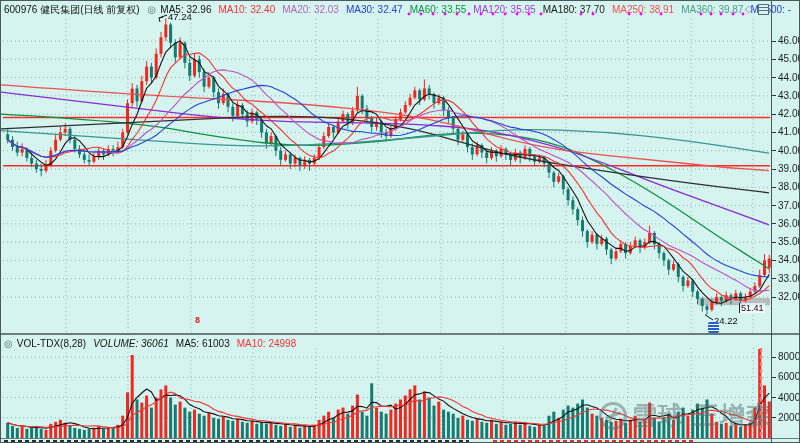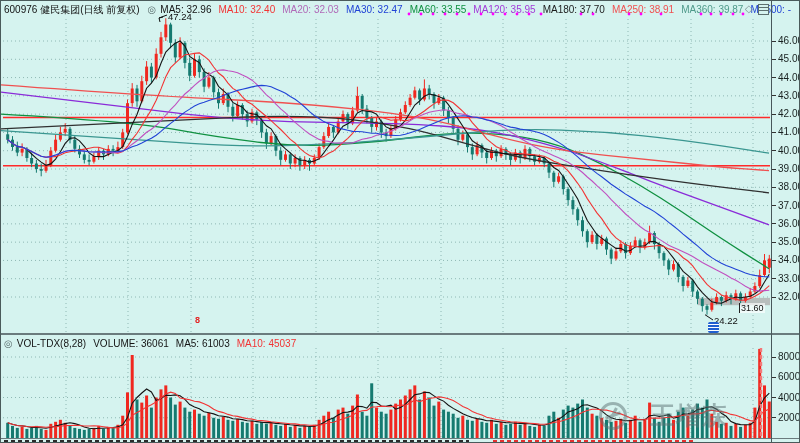--- a/index.html
+++ b/index.html
@@ -636,21 +636,21 @@
         <line x1="158" y1="17" x2="159" y2="21"></line>
         <line x1="704" y1="313.7" x2="712" y2="319"></line>
       </g>
     </svg>
 
   <div class="pane-divider" style="top:332px"></div>
   <div class="pane-divider" style="top:437px;height:1px"></div>
   <div class="vline-axis"></div>
 
   <div id="vol-header" class="pane-header">
-    <span class="hdr-icon" style="margin-left:0">◎</span><span id="vol-list"><span class="ma-item" style="color: rgb(20, 20, 20);">VOL-TDX(8,28)</span><span class="ma-item" style="color: rgb(20, 20, 20);">VOLUME: 36061</span><span class="ma-item" style="color: rgb(20, 20, 20);">MA5: 61003</span><span class="ma-item" style="color: rgb(242, 52, 52);">MA10: 45037</span></span>
+    <span class="hdr-icon" style="margin-left:0">◎</span><span id="vol-list"><span class="ma-item" style="color: rgb(20, 20, 20);">VOL-TDX(8,28)</span><span class="ma-item" style="color: rgb(20, 20, 20); font-style: italic;">VOLUME: 36061</span><span class="ma-item" style="color: rgb(20, 20, 20);">MA5: 61003</span><span class="ma-item" style="color: rgb(242, 52, 52);">MA10: 24998</span></span>
   </div>
 
   <div id="price-axis">
       <span class="tick-dash" style="top: 39.5px;"></span>
       <span class="axis-label" style="top: 35px;">46.00</span>
       <span class="tick-dash" style="top: 57.786px;"></span>
       <span class="axis-label" style="top: 53.286px;">45.00</span>
       <span class="tick-dash" style="top: 76.072px;"></span>
       <span class="axis-label" style="top: 71.572px;">44.00</span>
       <span class="tick-dash" style="top: 94.358px;"></span>
@@ -684,24 +684,25 @@
       <span class="tick-dash" style="top: 375.75px;"></span>
       <span class="axis-label" style="top: 371.25px;">60000</span>
       <span class="tick-dash" style="top: 396px;"></span>
       <span class="axis-label" style="top: 391.5px;">40000</span>
       <span class="tick-dash" style="top: 416.25px;"></span>
       <span class="axis-label" style="top: 411.75px;">20000</span>
     </div>
 
   <div class="anno" style="left:167px;top:11px">47.24</div>
   <div class="anno" style="left:713px;top:315px">24.22</div>
-  <div class="anno" id="anno-marked" style="left:738px;top:302px;font-size:9px">31.60</div>
+  <div class="anno" id="anno-marked" style="left:738px;top:302px;font-size:9px">51.41</div>
   <div class="anno" id="buy-marker" style="left:194px;top:314px">8</div>
   <div id="event-badge"></div>
 
   <div id="watermark">
     <span id="wm-logo"></span>
-    <span class="wm-text" style="margin-left:18px">王增森</span>
+    <span class="wm-text">雪球</span>
+    <span class="wm-text" style="margin-left:10px">王增森</span>
   </div>
 
   <div id="cut-strip-black" class="cut-strip"></div>
   <div id="cut-strip-red" class="cut-strip"></div>
 </div>
 
 </body></html>

